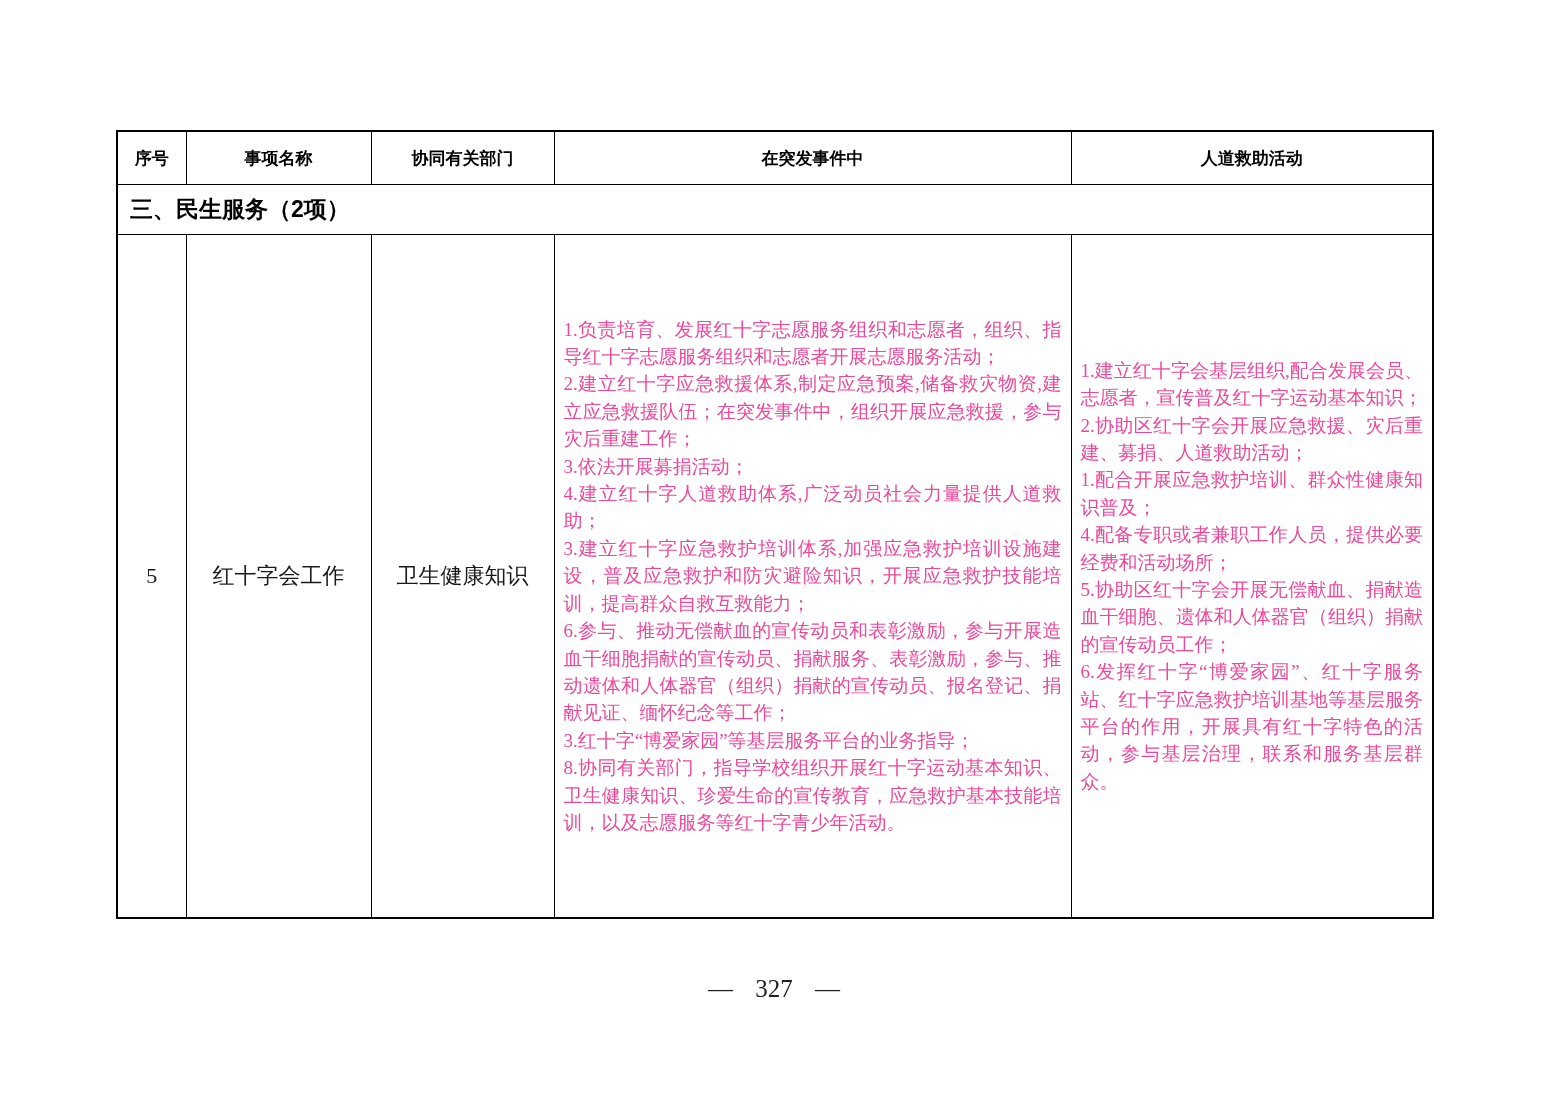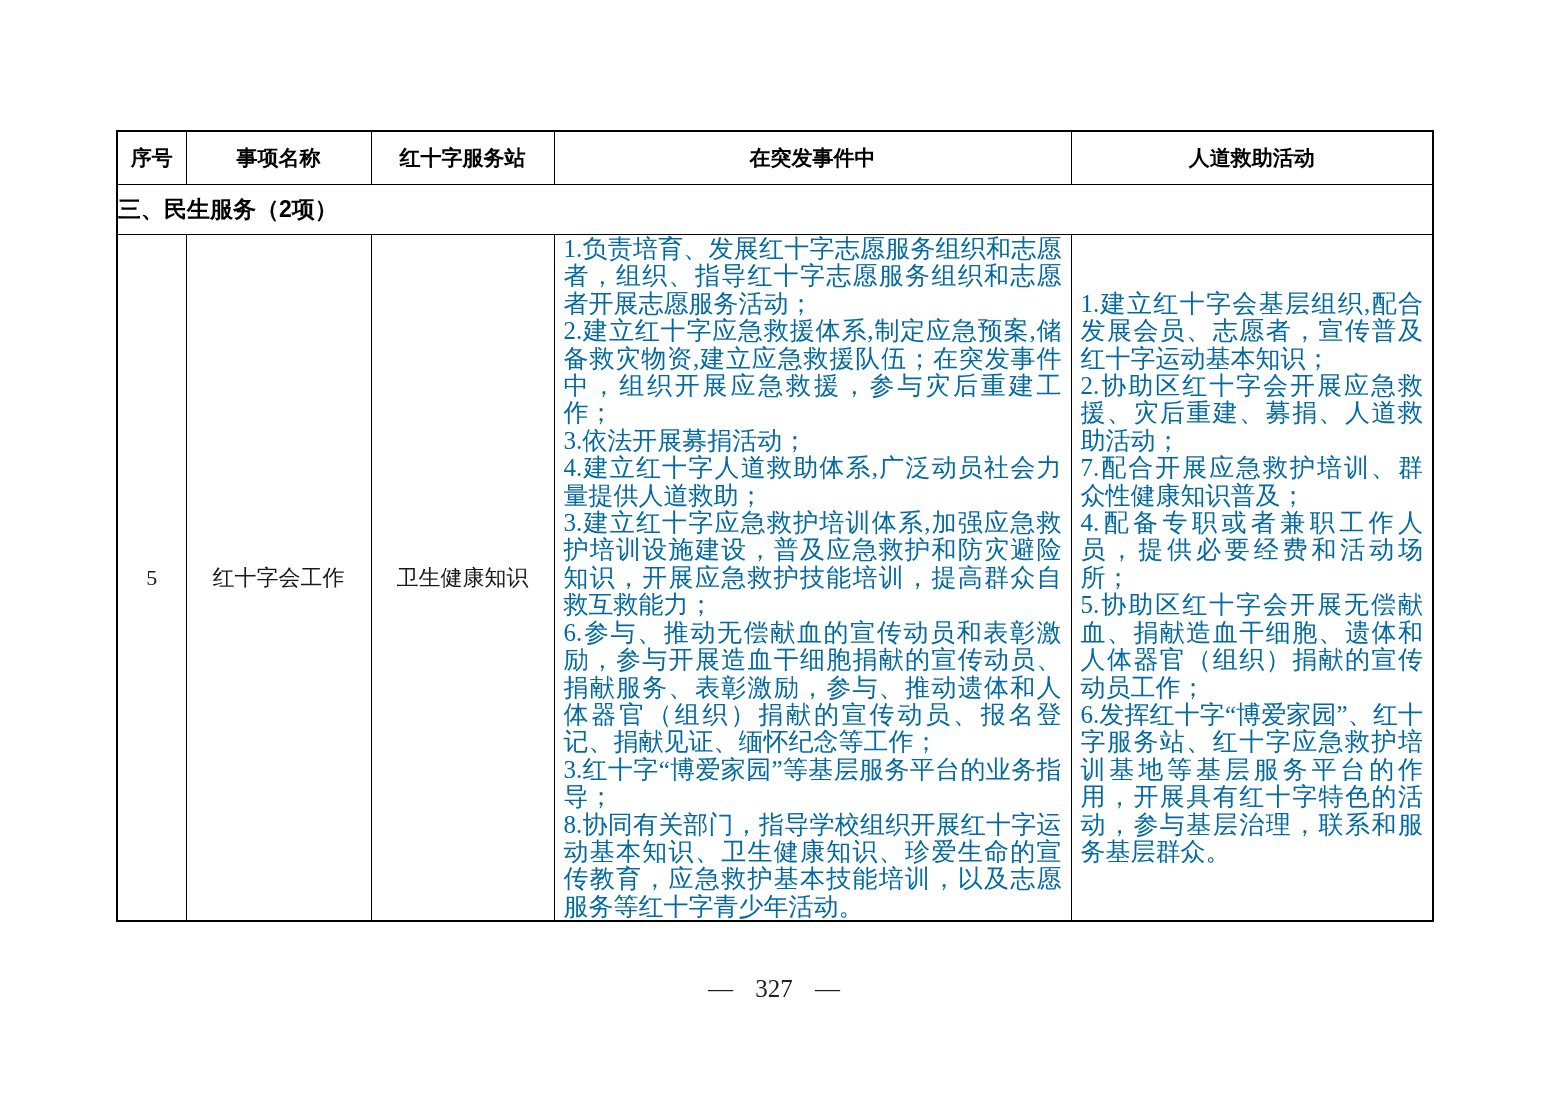--- a/index.html
+++ b/index.html
@@ -31,48 +31,49 @@
   table.doc-table td, table.doc-table th {
     border: 1px solid #000000;
     padding: 0;
     vertical-align: middle;
     overflow: hidden;
   }
   tr.header-row th {
     height: 52px;
     font-family: Liberation Sans, sans-serif;
     font-weight: bold;
-    font-size: 21px;
+    font-size: 17px;
     text-align: center;
     color: #000000;
   }
   tr.section-row td {
     height: 49px;
     font-family: "Liberation Sans", "DejaVu Sans", sans-serif;
     font-weight: bold;
     font-size: 23px;
     text-align: left;
+    padding-left: 12px;
     color: #000000;
   }
   tr.data-row td {
     height: 682px;
   }
   td.center-cell {
     text-align: center;
     font-size: 22px;
   }
   .duties {
     padding: 0 9px;
   }
   .duty {
-    font-size: 25px;
+    font-size: 19px;
     line-height: 27.4px;
     text-align: justify;
     text-justify: inter-ideograph;
-    color: #0369a1;
+    color: #ec4899;
   }
   .page-footer {
     position: absolute;
     left: 0;
     top: 975px;
     width: 1548px;
     text-align: center;
     font-size: 25px;
     word-spacing: 16px;
     color: #222222;
@@ -88,21 +89,21 @@
       <col style="width:69px">
       <col style="width:185px">
       <col style="width:183px">
       <col style="width:517px">
       <col style="width:362px">
     </colgroup>
     <tbody>
       <tr class="header-row">
         <th>序号</th>
         <th>事项名称</th>
-        <th>红十字服务站</th>
+        <th>协同有关部门</th>
         <th>在突发事件中</th>
         <th>人道救助活动</th>
       </tr>
       <tr class="section-row">
         <td colspan="5">三、民生服务（2项）</td>
       </tr>
       <tr class="data-row">
         <td class="center-cell">5</td>
         <td class="center-cell">红十字会工作</td>
         <td class="center-cell">卫生健康知识</td>
@@ -115,21 +116,21 @@
             <div class="duty">3.建立红十字应急救护培训体系,加强应急救护培训设施建设，普及应急救护和防灾避险知识，开展应急救护技能培训，提高群众自救互救能力；</div>
             <div class="duty">6.参与、推动无偿献血的宣传动员和表彰激励，参与开展造血干细胞捐献的宣传动员、捐献服务、表彰激励，参与、推动遗体和人体器官（组织）捐献的宣传动员、报名登记、捐献见证、缅怀纪念等工作；</div>
             <div class="duty">3.红十字“博爱家园”等基层服务平台的业务指导；</div>
             <div class="duty">8.协同有关部门，指导学校组织开展红十字运动基本知识、卫生健康知识、珍爱生命的宣传教育，应急救护基本技能培训，以及志愿服务等红十字青少年活动。</div>
           </div>
         </td>
         <td>
           <div class="duties">
             <div class="duty">1.建立红十字会基层组织,配合发展会员、志愿者，宣传普及红十字运动基本知识；</div>
             <div class="duty">2.协助区红十字会开展应急救援、灾后重建、募捐、人道救助活动；</div>
-            <div class="duty">7.配合开展应急救护培训、群众性健康知识普及；</div>
+            <div class="duty">1.配合开展应急救护培训、群众性健康知识普及；</div>
             <div class="duty">4.配备专职或者兼职工作人员，提供必要经费和活动场所；</div>
             <div class="duty">5.协助区红十字会开展无偿献血、捐献造血干细胞、遗体和人体器官（组织）捐献的宣传动员工作；</div>
             <div class="duty">6.发挥红十字“博爱家园”、红十字服务站、红十字应急救护培训基地等基层服务平台的作用，开展具有红十字特色的活动，参与基层治理，联系和服务基层群众。</div>
           </div>
         </td>
       </tr>
     </tbody>
   </table>
 
   <div class="page-footer">— 327 —</div>

